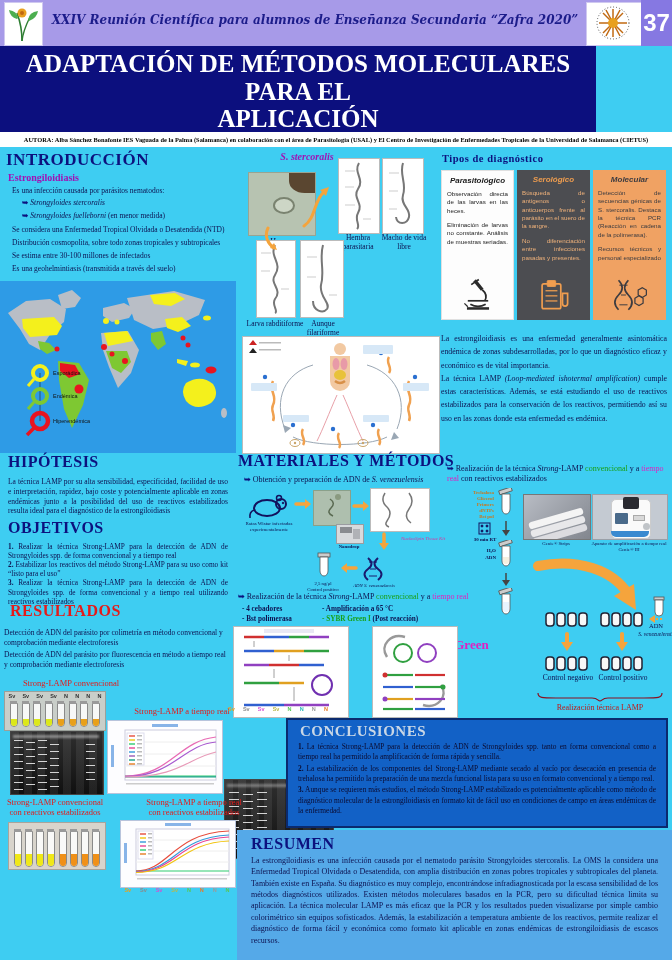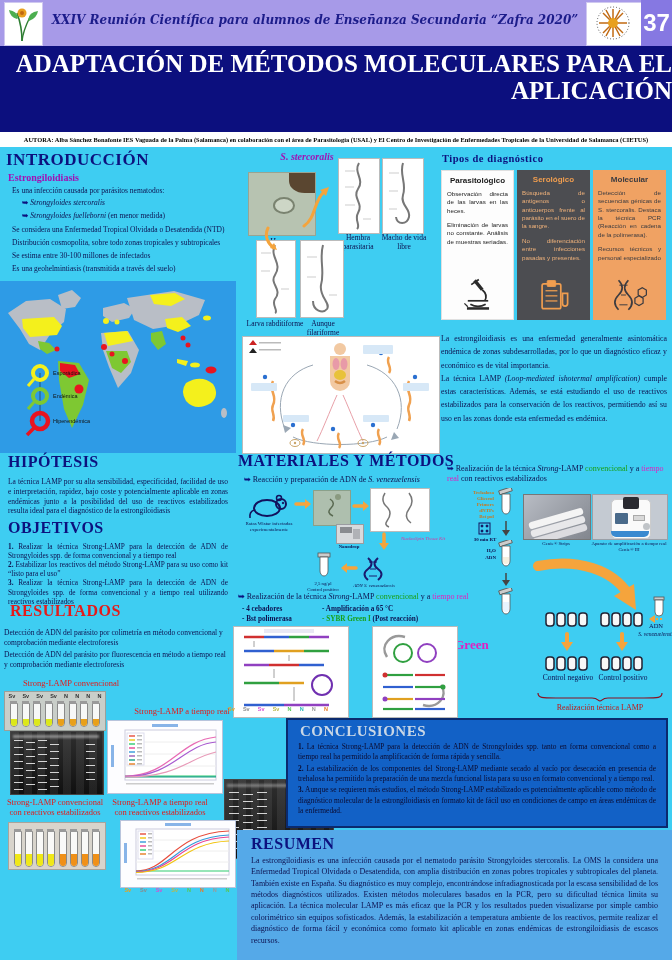--- a/index.html
+++ b/index.html
@@ -20,21 +20,21 @@
   .bnd{position:absolute;background:rgba(255,255,255,.85);filter:blur(1px);}
   .tuberow{display:flex;justify-content:space-around;align-items:flex-end;}
   .tube{width:6px;height:22px;background:rgba(255,255,255,.85);border:1px solid #8a8a8a;border-radius:0 0 4px 4px;position:relative;}
   .tube .cap{position:absolute;top:-3px;left:-1px;width:7px;height:3px;background:#9a9a9a;}
   .tube .tip{position:absolute;bottom:0;left:0;width:100%;height:7px;border-radius:0 0 4px 4px;}
   .lane-lbls{display:flex;justify-content:space-around;font-family:"Liberation Sans",sans-serif;font-weight:bold;font-size:5.5px;}
   .c0{color:#e8a21a}.c1{color:#8a8a8a}.c2{color:#d44fd4}.c3{color:#b8b84a}
   .c4{color:#58c858}.c5{color:#2ab8b8}.c6{color:#9a9a9a}.c7{color:#e87a2a}
   .card{position:absolute;top:170px;height:150px;padding:5px 5px 4px 5px;box-sizing:border-box;
     font-family:"Liberation Sans",sans-serif;display:flex;flex-direction:column;}
-  .card h4{margin:0 0 5px 0;font-size:8px;text-align:center;}
+  .card h4{margin:0 0 5px 0;font-size:8px;text-align:center;font-style:italic;}
   .card p{margin:0 0 6px 0;font-size:6.2px;line-height:1.35;text-align:justify;}
   .card .icn{margin-top:auto;align-self:center;}
   .whitebox{background:#fff;border:1px solid #bbb;}
   .orange-ar{stroke:#f5a43c;fill:none;stroke-linecap:round;}
   .lbl-navy{color:#0d1150;}
   .conc-item{margin-bottom:1px;}
 </style>
 </head>
 <body>
 
@@ -64,21 +64,21 @@
             <line x1="33" y1="7" x2="19" y2="33"></line>
         </g>
         <circle cx="26" cy="20" r="5" fill="#e8a020"></circle>
       </svg>
     </div>
     <div class="ab" style="left:641px;top:0;width:31px;height:46px;background:#8678e2;">
       <div style="text-align:center;line-height:46px;font-size:24px;font-weight:bold;color:#fff;font-family:'Liberation Sans',sans-serif;">37</div>
     </div>
   </div>
 
-  <div class="ab" style="left:0;top:46px;width:672px;height:86px;background:#0c0f7e;color:#fff;text-align:right;">
+  <div class="ab" style="left:0;top:46px;width:596px;height:86px;background:#0c0f7e;color:#fff;text-align:center;">
     <div style="font-size:25px;font-weight:bold;margin-top:4px;line-height:28px;">ADAPTACIÓN DE MÉTODOS MOLECULARES PARA EL</div>
     <div style="font-size:25px;font-weight:bold;line-height:26px;">APLICACIÓN</div>
   </div>
 
   <div class="ab" style="left:0;top:132px;width:672px;height:15px;background:#fff;">
     <div style="font-size:6.4px;font-weight:bold;color:#000;text-align:center;line-height:15px;white-space:nowrap;overflow:hidden;">AUTORA: Alba Sánchez Bonafonte     IES Vaguada de la Palma (Salamanca) en colaboración con el área de Parasitología (USAL) y El Centro de Investigación de Enfermedades Tropicales de la Universidad de Salamanca (CIETUS)</div>
   </div>
 
   <div class="ab sec-title" style="left:6px;top:150px;font-size:17px;">INTRODUCCIÓN</div>
   <div class="ab mag" style="left:8px;top:172px;font-size:10px;font-weight:bold;">Estrongiloidiasis</div>
@@ -321,21 +321,21 @@
 
   <div class="ab sec-title" style="left:8px;top:519px;font-size:16px;">OBJETIVOS</div>
   <div class="ab navy just" style="left:8px;top:542px;width:220px;font-size:7.3px;line-height:1.25;">
     <div><b>1.</b> <span>Realizar la técnica Strong-LAMP para la detección de ADN de Strongyloides spp. de forma convencional y a tiempo real</span></div>
     <div><b>2.</b> <span>Estabilizar los reactivos del método Strong-LAMP para su uso como kit “listo para el uso”</span></div>
     <div><b>3.</b> <span>Realizar la técnica Strong-LAMP para la detección de ADN de Strongyloides spp. de forma convencional y a tiempo real utilizando reactivos estabilizados</span></div>
   </div>
 
   <div class="ab sec-title" style="left:238px;top:452px;font-size:16px;">MATERIALES Y MÉTODOS</div>
   <div class="ab navy" style="left:244px;top:475px;font-size:8px;">
-    <span class="blt">➥</span><span>Reacción y preparación de ADN de </span><i>S. venezuelensis</i></div>
+    <span class="blt">➥</span><span>Obtención y preparación de ADN de </span><i>S. venezuelensis</i></div>
 
   <svg class="ab" style="left:248px;top:492px;" width="44" height="28" viewBox="0 0 44 28" fill="none" stroke="#12125e">
     <ellipse cx="19" cy="16" rx="13" ry="8" stroke-width="2"></ellipse>
     <circle cx="33" cy="12" r="5" stroke-width="2"></circle>
       <circle cx="31" cy="6" r="2.5" stroke-width="1.5"></circle>
     <circle cx="35" cy="11" r=".8" fill="#12125e"></circle>
       <path d="M6,18 q-5,2 -4,8" stroke-width="1.5"></path>
   </svg>
   <div class="ab lbl-navy ctr" style="left:236px;top:521px;width:66px;font-size:5px;line-height:1.15;">Ratas Wistar infectadas experimentalmente</div>
   <svg class="ab" style="left:294px;top:498px;" width="18" height="12">
@@ -691,21 +691,21 @@
   </div>
   <div class="ab gel" style="left:224px;top:715px;width:108px;height:78px;">
     <div class="ladder" style="left:4px;top:12px;width:10px;height:60px;"></div>
     <div class="ladder" style="left:18px;top:14px;width:10px;height:58px;"></div>
     <div class="ladder" style="left:32px;top:12px;width:10px;height:60px;"></div>
     <div class="ladder" style="left:88px;top:18px;width:10px;height:48px;opacity:.6;"></div>
     <div class="bnd" style="left:2px;top:4px;width:100px;height:3px;opacity:.4;"></div>
   </div>
 
   <div class="ab ctr red" style="left:2px;top:797px;width:106px;font-size:8.5px;line-height:1.2;">Strong-LAMP convencional con reactivos estabilizados</div>
-  <div class="ab ctr red" style="left:106px;top:797px;width:108px;font-size:8.5px;line-height:1.2;">Strong-LAMP a tiempo real con reactivos estabilizados</div>
+  <div class="ab ctr red" style="left:140px;top:797px;width:108px;font-size:8.5px;line-height:1.2;">Strong-LAMP a tiempo real con reactivos estabilizados</div>
 
   <div class="ab" style="left:8px;top:822px;width:96px;height:46px;background:#d8d4cc;border:1px solid #a8a49c;">
     <div class="tuberow" style="height:44px;padding:0 3px;">
       <div class="tube" style="height:34px;">
           <span class="cap"></span>
           <span class="tip" style="background:#f0e818;height:12px;"></span>
         </div>
       <div class="tube" style="height:34px;">
           <span class="cap"></span>
           <span class="tip" style="background:#f0e818;height:12px;"></span>

